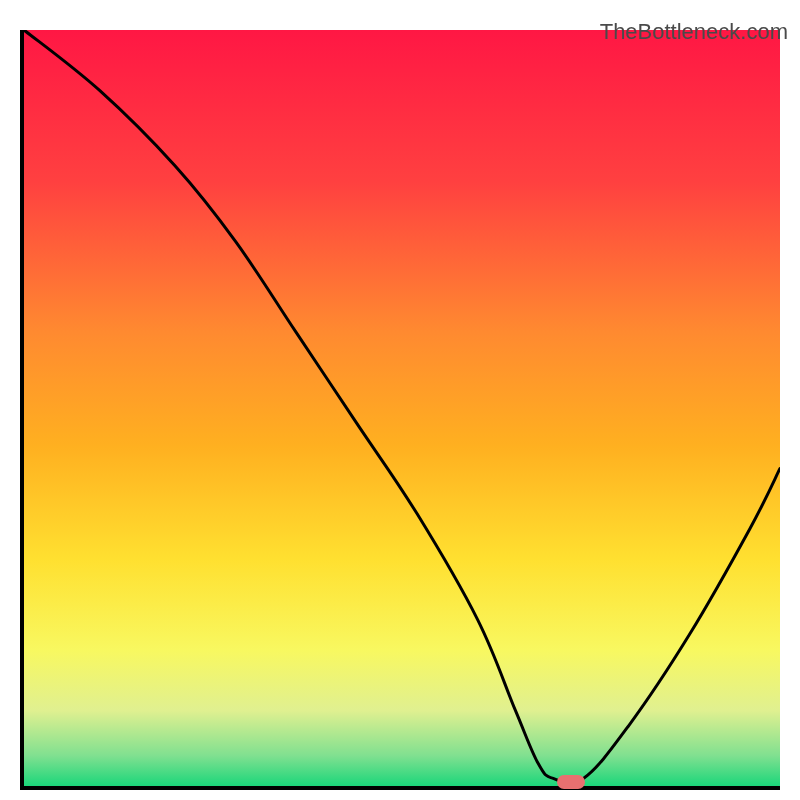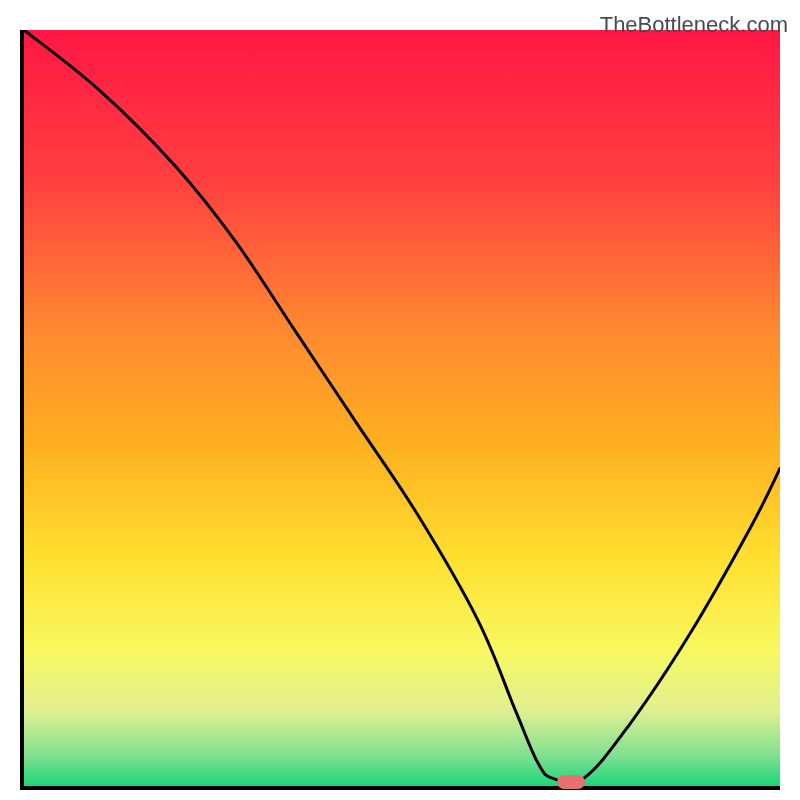--- a/index.html
+++ b/index.html
@@ -5,21 +5,21 @@
   * { margin: 0; padding: 0; box-sizing: border-box; }
   body {
     width: 800px;
     height: 800px;
     background: #ffffff;
     font-family: Arial, sans-serif;
     position: relative;
   }
   .watermark {
     position: absolute;
-    top: 12px;
+    top: 19px;
     right: 12px;
     color: #4a4a4a;
     font-size: 22px;
     font-weight: 500;
     z-index: 10;
   }
   .plot-area {
     position: absolute;
     left: 20px;
     top: 30px;

